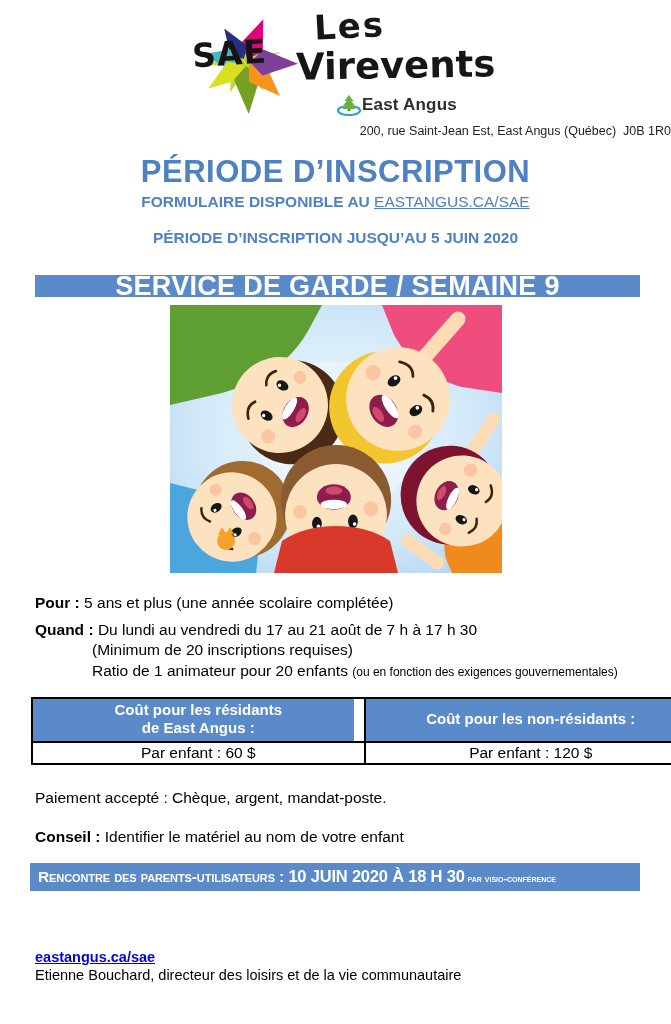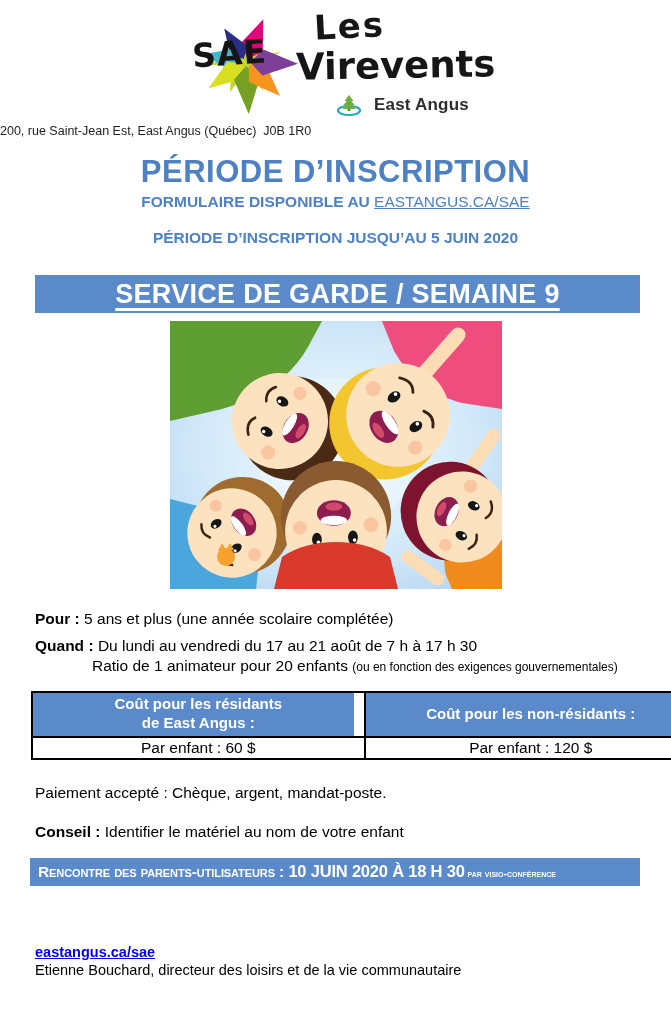--- a/index.html
+++ b/index.html
@@ -9,34 +9,34 @@
   
   .logo-wrap { position:relative; width:671px; height:122px; }
   .logo-inner { position:absolute; left:168px; top:4px; width:345px; height:118px; }
   .pinwheel { position:absolute; left:14px; top:2px; }
   .sae-text { position:absolute; left:24px; top:30px; font-family:"DejaVu Sans", sans-serif;
     font-weight:bold; font-size:33px; letter-spacing:1px; transform:rotate(-4deg); color:#151515; }
   .les { position:absolute; left:146px; top:2px; font-family:"DejaVu Sans", sans-serif;
     font-weight:bold; font-size:34px; color:#161616; transform:rotate(-3deg); letter-spacing:2px; }
   .virevents { position:absolute; left:128px; top:40px; font-family:"DejaVu Sans", sans-serif;
     font-weight:bold; font-size:37px; color:#161616; transform:rotate(-1deg); letter-spacing:0px; }
-  .ea-row { position:absolute; left:168px; top:90px; display:flex; align-items:center; gap:12px; }
+  .ea-row { position:absolute; left:168px; top:90px; display:flex; align-items:center; gap:0; }
   .ea-name { font-weight:bold; font-size:17px; color:#2d2d2d; letter-spacing:0.2px; }
 
-  .address { text-align:left; font-size:12.5px; color:#222; white-space:pre; margin-top:2px; }
+  .address { text-align:right; font-size:12.5px; color:#222; white-space:pre; margin-top:2px; }
 
   
   .title { text-align:center; margin-top:16px; font-size:31px; font-weight:bold;
     color:#4e81c4; letter-spacing:0.5px; }
   .sub1 { text-align:center; margin-top:3px; font-size:15.5px; font-weight:bold; color:#4e81c4; }
   .sub1 a { color:#4e81c4; font-weight:normal; text-decoration:underline; }
   .sub2 { text-align:center; margin-top:18px; font-size:15.5px; font-weight:bold; color:#4e81c4; }
 
   
-  .banner1 { margin:28px 31px 0 35px; background:#5b8acb; height:38px;
+  .banner1 { margin:28px 31px 0 35px; background:#5b8acb; height:22px;
     display:flex; align-items:center; justify-content:center; }
   .banner1 span { color:#fff; font-weight:bold; font-size:27px; letter-spacing:0.3px;
     text-decoration:underline; text-decoration-thickness:3px; text-underline-offset:5px; }
 
   
   .illus { width:332px; height:268px; margin:8px auto 0 auto; display:block; }
 
   
   .details { margin:20px 20px 0 35px; font-size:15.5px; line-height:1.25; }
   .details .row { margin-bottom:8px; }
@@ -165,20 +165,21 @@
 
 <div class="details">
   <div class="row">
     <span class="lbl">Pour :</span>
     <span>5 ans et plus (une année scolaire complétée)</span>
   </div>
   <div>
     <span class="lbl">Quand :</span>
     <span>Du lundi au vendredi du 17 au 21 août de 7 h à 17 h 30</span>
   </div>
+  <div class="indent">(Minimum de 20 inscriptions requises)</div>
   <div class="indent">
     <span>Ratio de 1 animateur pour 20 enfants </span><span class="small-note">(ou en fonction des exigences gouvernementales)</span>
   </div>
 </div>
 
 <table class="pricing">
   <thead>
     <tr>
       <th>Coût pour les résidants
 de East Angus :</th>

